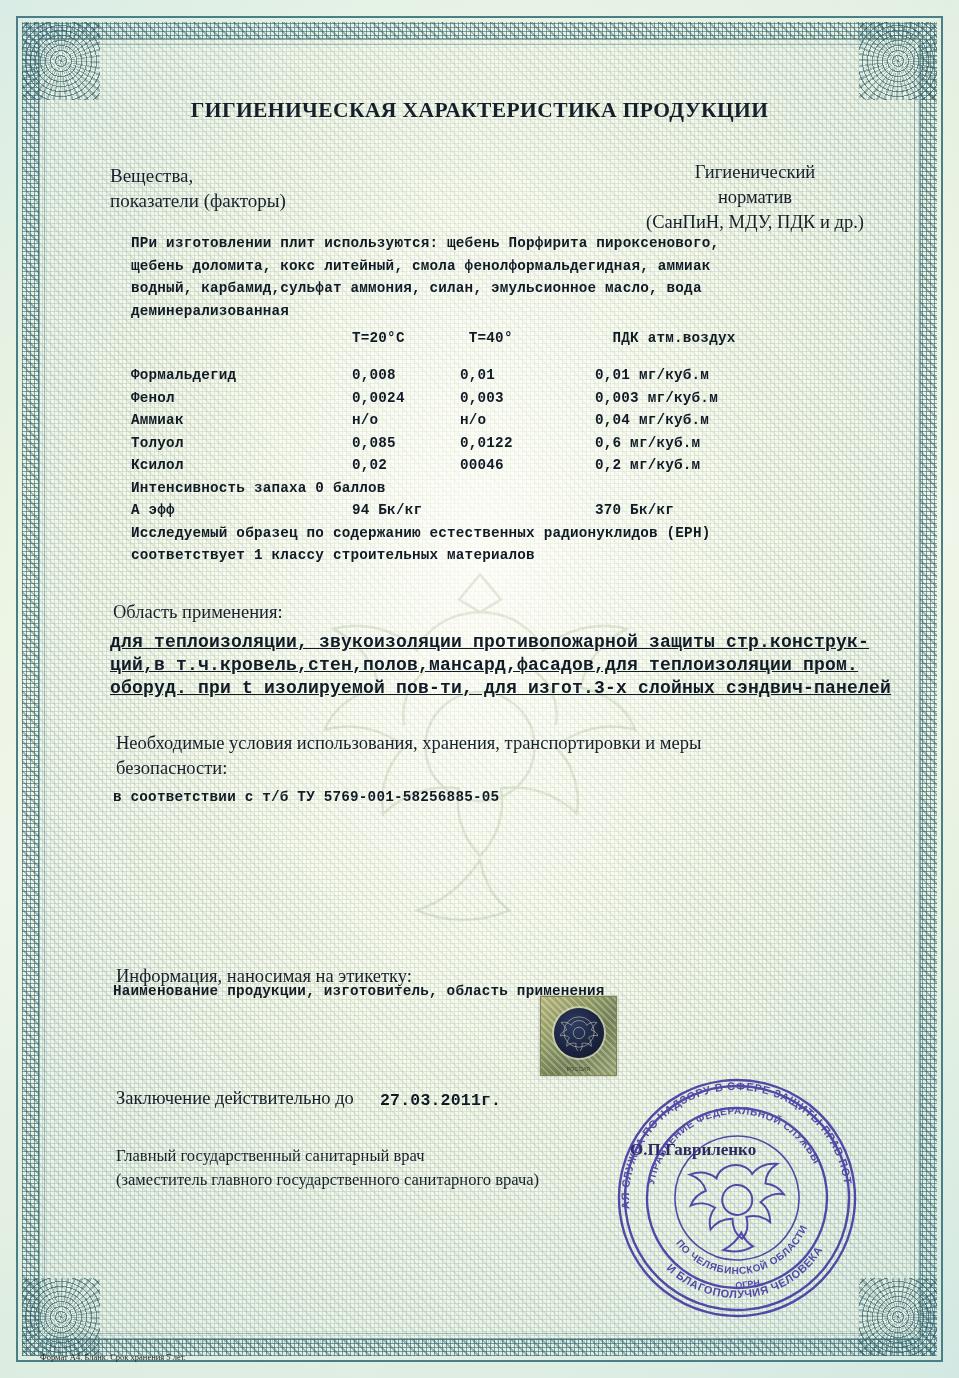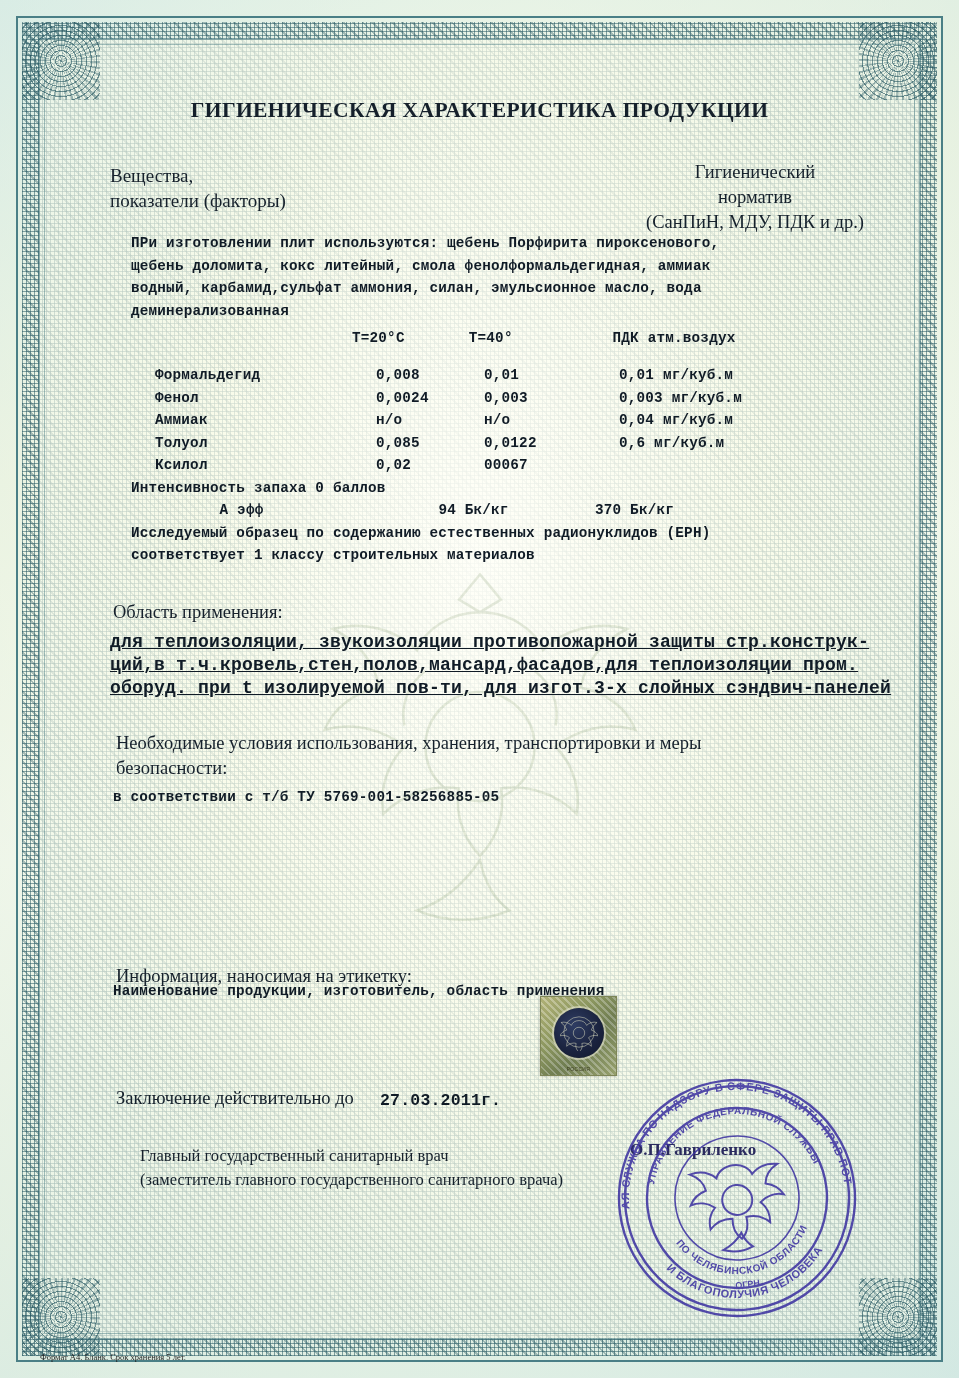--- a/index.html
+++ b/index.html
@@ -140,41 +140,41 @@
   .temp-head .c2 { display: inline-block; width: 108px; margin-top: 8px; }
   .temp-head .c3 { display: inline-block; width: 135px; }
 
   .table {
     position: absolute;
     left: 131px; top: 364px;
     width: 800px;
     font-size: 14.3px;
     line-height: 22.5px;
   }
-  .trow { display: flex; margin-left: 24px; }
+  .trow { display: flex; }
   .trow .name { width: 221px; }
   .trow .v20  { width: 108px; }
   .trow .v40  { width: 135px; }
   .trow .pdk  { width: 300px; }
   .note-line { font-size: 14.3px; line-height: 22.5px; }
-  .aeff { display: flex; text-align: center; }
+  .aeff { display: flex; }
   .aeff .name { width: 221px; }
   .aeff .v { width: 243px; }
 
   .section-label {
     position: absolute;
     font-size: 18.5px;
     color: #16212c;
     line-height: 25px;
   }
   .lbl-area   { left: 113px; top: 600px; }
   .lbl-cond   { left: 116px; top: 731px; width: 790px; }
   .lbl-info   { left: 116px; top: 964px; }
   .lbl-concl  { left: 116px; top: 1086px; }
-  .lbl-doctor { left: 116px; top: 1144px; width: 700px; font-size: 16.5px; line-height: 24px; padding-left: 24px; }
+  .lbl-doctor { left: 116px; top: 1144px; width: 700px; font-size: 16.5px; line-height: 24px; }
 
   .body-area {
     position: absolute;
     left: 110px; top: 631px;
     width: 830px;
     font-size: 18px;
     line-height: 22.8px;
     text-decoration: underline;
   }
   .body-cond {
@@ -339,21 +339,22 @@
       </div>
       <div class="trow">
         <span class="name">Толуол</span>
         <span class="v20">0,085</span>
         <span class="v40">0,0122</span>
         <span class="pdk">0,6 мг/куб.м</span>
       </div>
       <div class="trow">
         <span class="name">Ксилол</span>
         <span class="v20">0,02</span>
-        <span class="v40">00067</span>
+        <span class="v40">00046</span>
+        <span class="pdk">0,2 мг/куб.м</span>
       </div>
       <div class="note-line">Интенсивность запаха 0 баллов</div>
       <div class="aeff">
         <span class="name">А эфф</span>
         <span class="v">94 Бк/кг</span>
         <span>370 Бк/кг</span>
       </div>
       <div class="note-line">Исследуемый образец по содержанию естественных радионуклидов (ЕРН)</div>
       <div class="note-line">соответствует 1 классу строительных материалов</div>
     </div>

